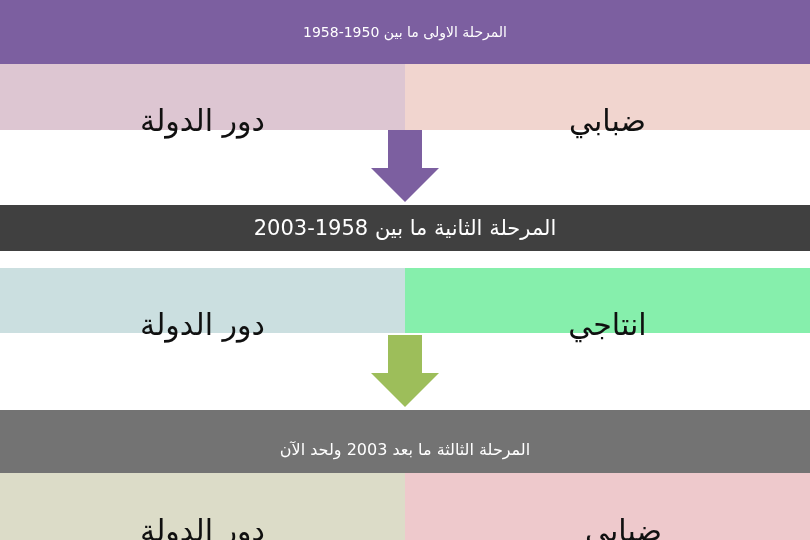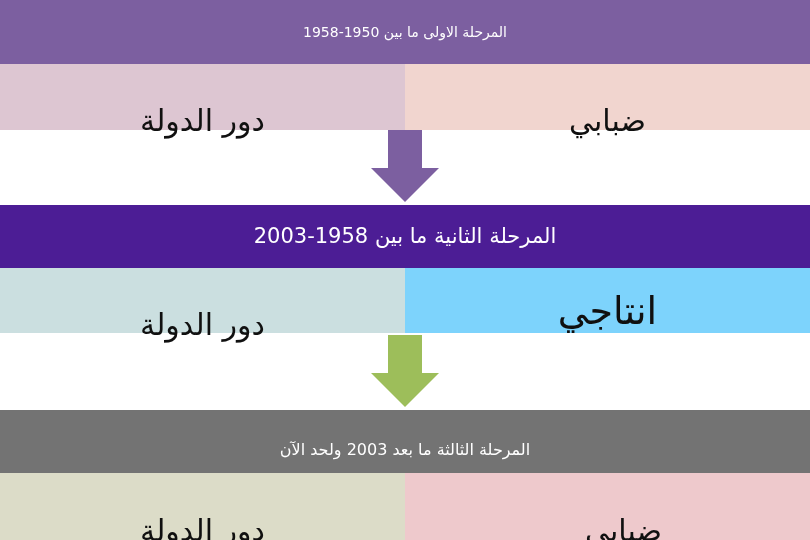--- a/index.html
+++ b/index.html
@@ -111,29 +111,29 @@
     <div class="cell cell-left" style="background:#f1d5cf; font-size:30px;">
       <span class="label">ضبابي</span>
     </div>
   </div>
 
   <div class="arrow" style="left:371px; top:130px;">
     <div class="shaft" style="background:#7c5fa0;"></div>
     <div class="head" style="border-top-color:#7c5fa0;"></div>
   </div>
 
-  <div class="stage-header" style="top:205px; height:63px; background:#4c1d95; font-size:21px;">
+  <div class="stage-header" style="top:205px; height:46px; background:#404040; font-size:21px;">
     <span class="label">المرحلة الثانية ما بين 1958-2003</span>
   </div>
 
   <div class="stage-row" style="top:268px; height:65px;">
     <div class="cell cell-right" style="background:#cbdfe0; font-size:30px;">
       <span class="label">دور الدولة</span>
     </div>
-    <div class="cell cell-left" style="background:#7dd3fc; font-size:38px;align-items:flex-end;">
+    <div class="cell cell-left" style="background:#86efac; font-size:30px;">
       <span class="label">انتاجي</span>
     </div>
   </div>
 
   <div class="arrow" style="left:371px; top:335px;">
     <div class="shaft" style="background:#9dbe5a;"></div>
     <div class="head" style="border-top-color:#9dbe5a;"></div>
   </div>
 
   <div class="stage-header" style="top:410px; height:81px; background:#737373; font-size:16px;">

